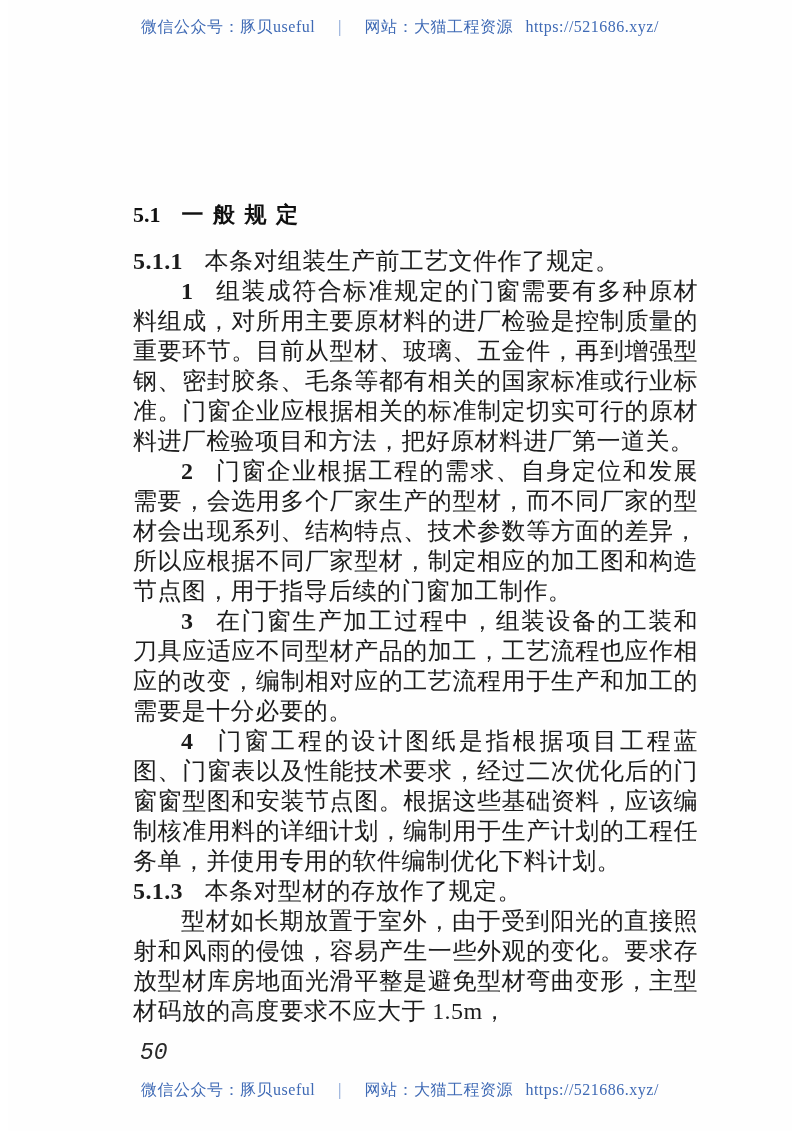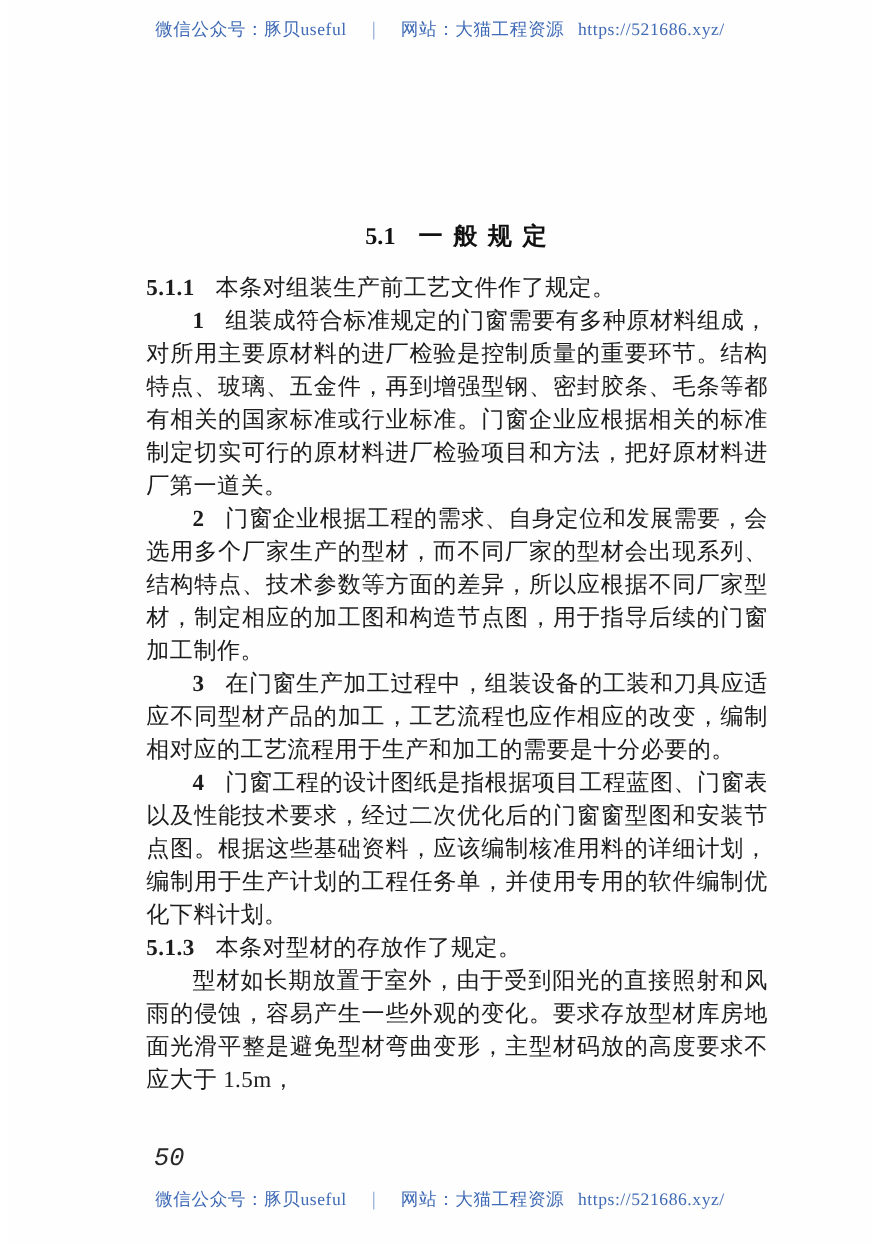--- a/index.html
+++ b/index.html
@@ -52,31 +52,31 @@
     margin: 0 0 20px 0;
     text-align: center;
     font-size: 30px;
     font-weight: bold;
     line-height: 40px;
     color: #111;
   }
   h1.chapter-title .chapter-number { margin-right: 0.55em; }
   h2.section-title {
     margin: 0 0 16px 0;
-    text-align: center;
+    text-align: left;
     font-size: 22px;
     font-weight: bold;
     line-height: 30px;
     color: #111;
   }
   h2.section-title .section-number { margin-right: 0.7em; }
   h2.section-title .section-name { letter-spacing: 2px; }
   .paragraphs p.para {
     margin: 0;
-    font-size: 21px;
+    font-size: 24px;
     line-height: 30px;
     letter-spacing: 0.4px;
     text-align: justify;
     text-justify: inter-ideograph;
     color: #1c1c1c;
   }
   .paragraphs p.para.indent { text-indent: 2em; }
   .paragraphs p.para.flush { text-indent: 0; }
   .paragraphs .clause-label {
     font-weight: bold;
@@ -106,21 +106,21 @@
 
   <div class="content">
 
     <h2 class="section-title">
       <span class="section-number">5.1</span>
       <span class="section-name">一 般 规 定</span>
     </h2>
 
     <div class="paragraphs">
         <p class="para flush"><b class="clause-label">5.1.1</b><span>本条对组装生产前工艺文件作了规定。</span></p>
-        <p class="para indent"><b class="clause-label">1</b><span>组装成符合标准规定的门窗需要有多种原材料组成，对所用主要原材料的进厂检验是控制质量的重要环节。结构特点、玻璃、五金件，再到增强型钢、密封胶条、毛条等都有相关的国家标准或行业标准。门窗企业应根据相关的标准制定切实可行的原材料进厂检验项目和方法，把好原材料进厂第一道关。</span></p>
+        <p class="para indent"><b class="clause-label">1</b><span>组装成符合标准规定的门窗需要有多种原材料组成，对所用主要原材料的进厂检验是控制质量的重要环节。目前从型材、玻璃、五金件，再到增强型钢、密封胶条、毛条等都有相关的国家标准或行业标准。门窗企业应根据相关的标准制定切实可行的原材料进厂检验项目和方法，把好原材料进厂第一道关。</span></p>
         <p class="para indent"><b class="clause-label">2</b><span>门窗企业根据工程的需求、自身定位和发展需要，会选用多个厂家生产的型材，而不同厂家的型材会出现系列、结构特点、技术参数等方面的差异，所以应根据不同厂家型材，制定相应的加工图和构造节点图，用于指导后续的门窗加工制作。</span></p>
         <p class="para indent"><b class="clause-label">3</b><span>在门窗生产加工过程中，组装设备的工装和刀具应适应不同型材产品的加工，工艺流程也应作相应的改变，编制相对应的工艺流程用于生产和加工的需要是十分必要的。</span></p>
         <p class="para indent"><b class="clause-label">4</b><span>门窗工程的设计图纸是指根据项目工程蓝图、门窗表以及性能技术要求，经过二次优化后的门窗窗型图和安装节点图。根据这些基础资料，应该编制核准用料的详细计划，编制用于生产计划的工程任务单，并使用专用的软件编制优化下料计划。</span></p>
         <p class="para flush"><b class="clause-label">5.1.3</b><span>本条对型材的存放作了规定。</span></p>
         <p class="para indent"><span>型材如长期放置于室外，由于受到阳光的直接照射和风雨的侵蚀，容易产生一些外观的变化。要求存放型材库房地面光滑平整是避免型材弯曲变形，主型材码放的高度要求不应大于 1.5m，</span></p>
       </div>
   </div>
 
   <div class="page-number">50</div>
 

